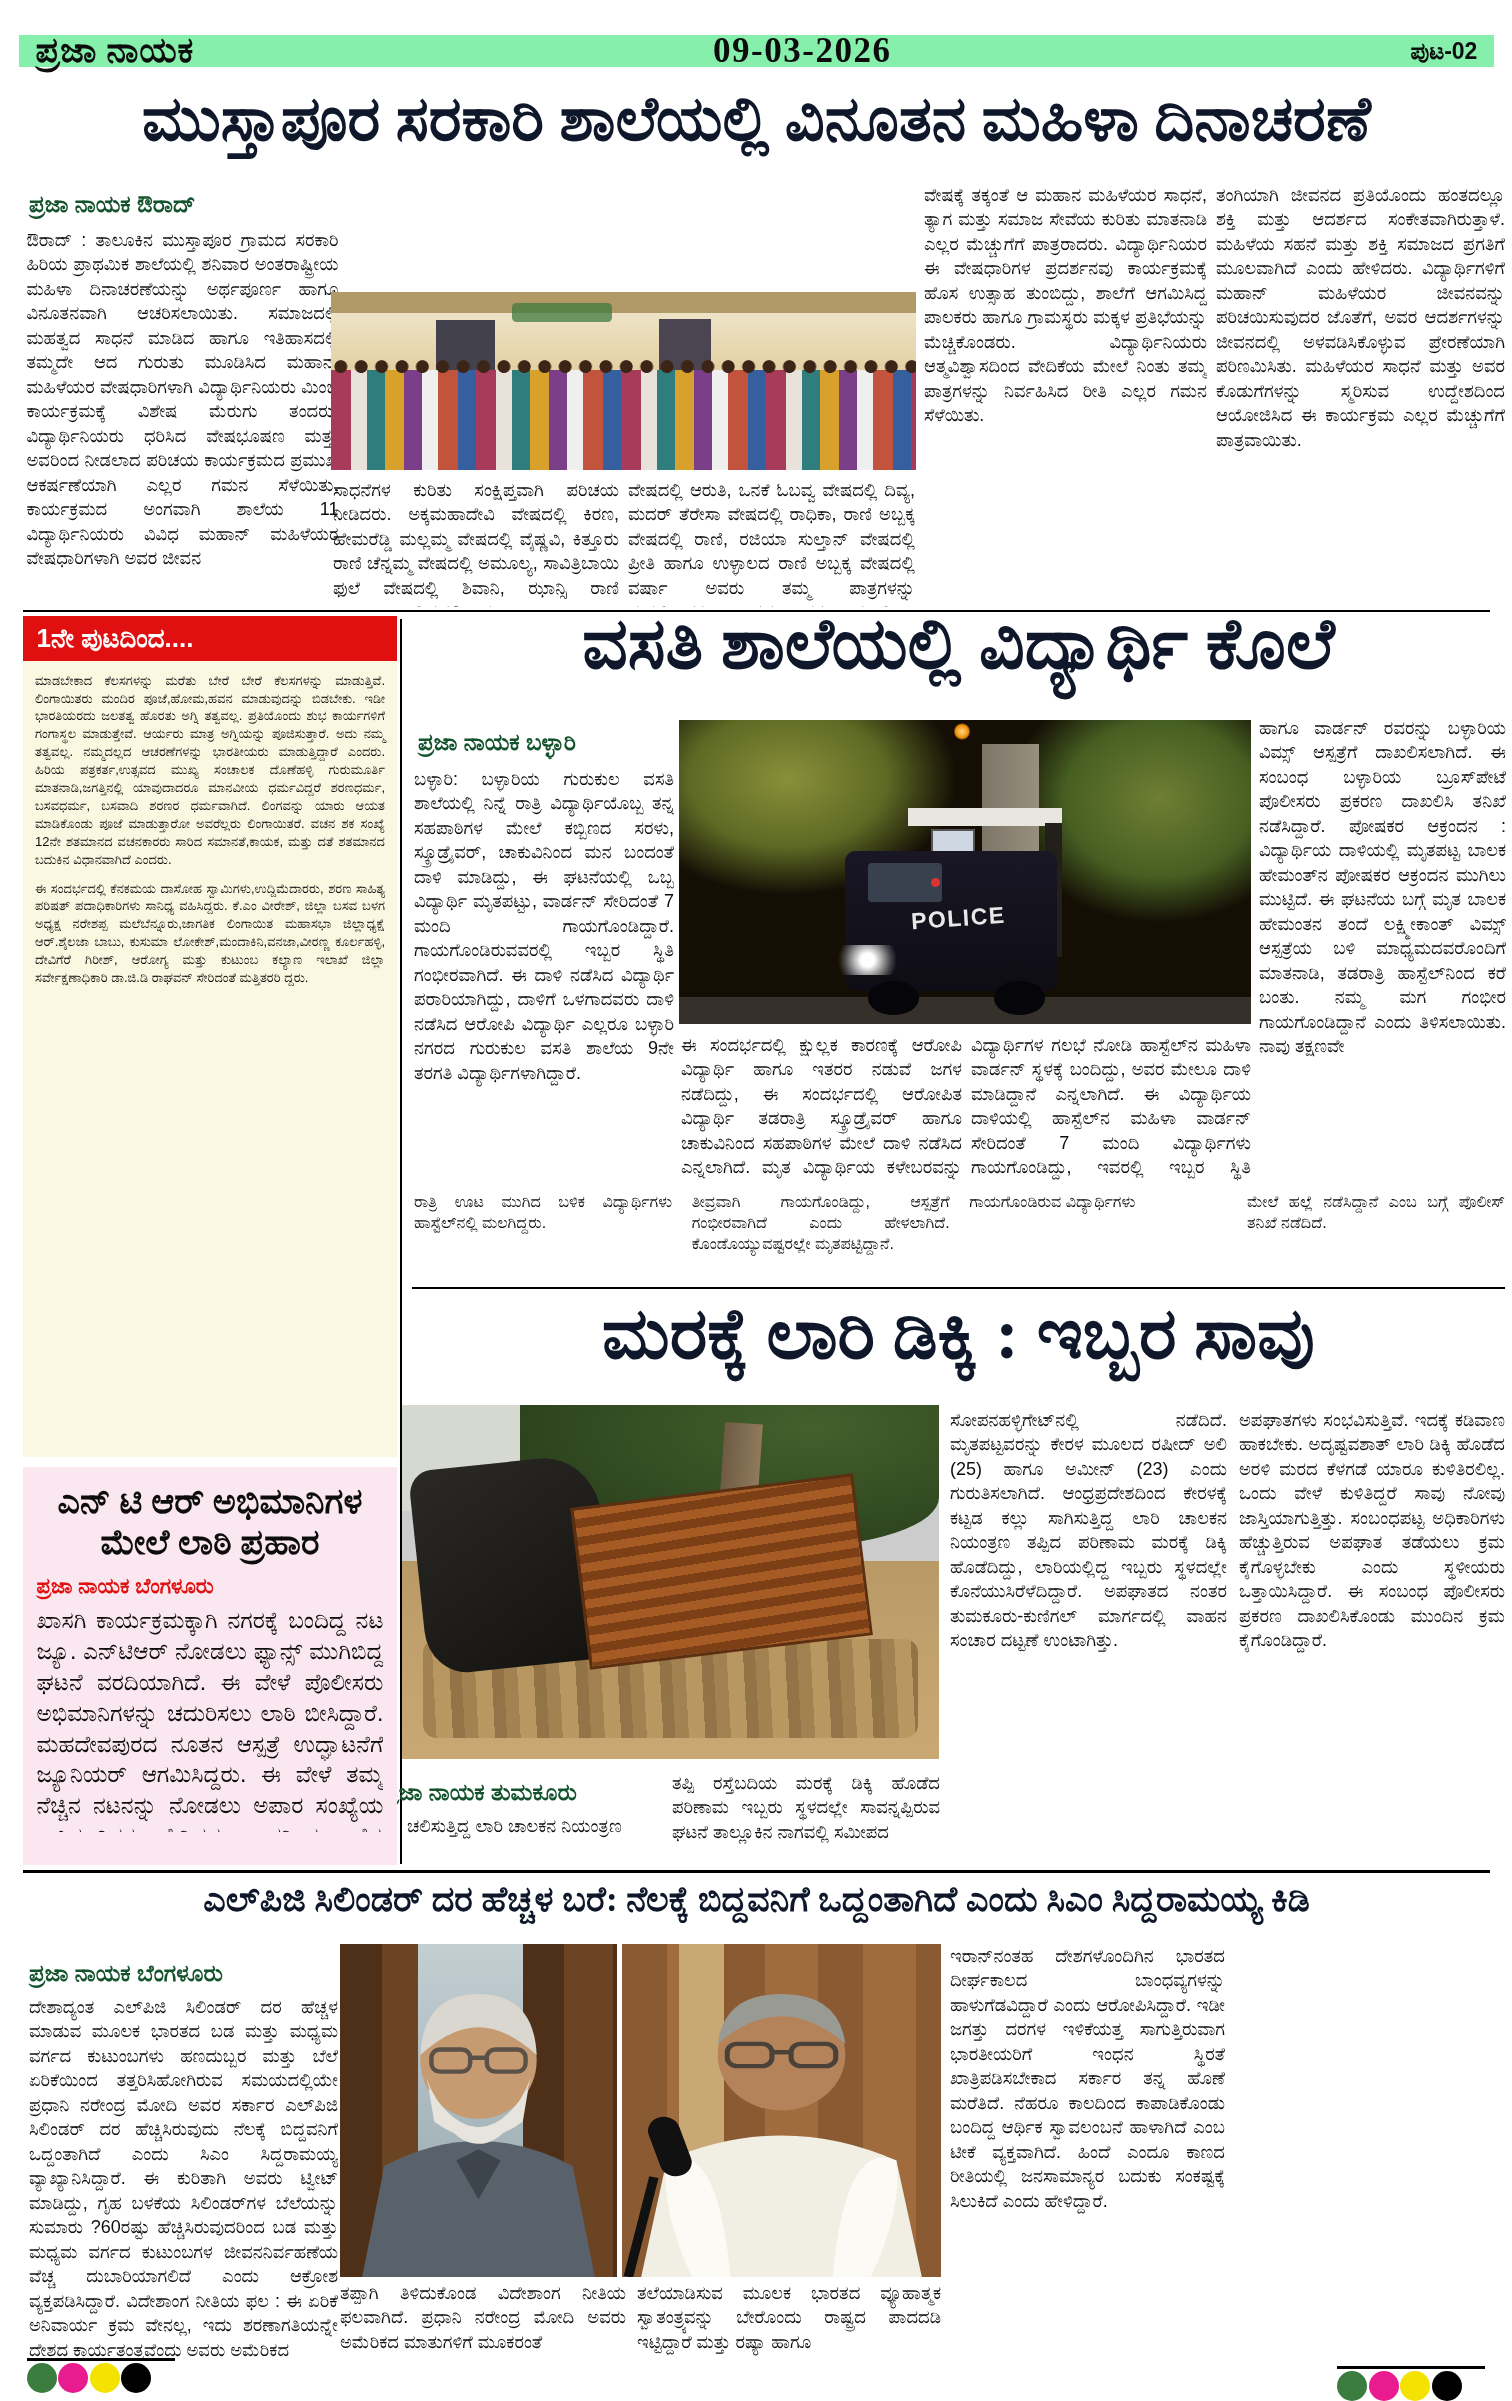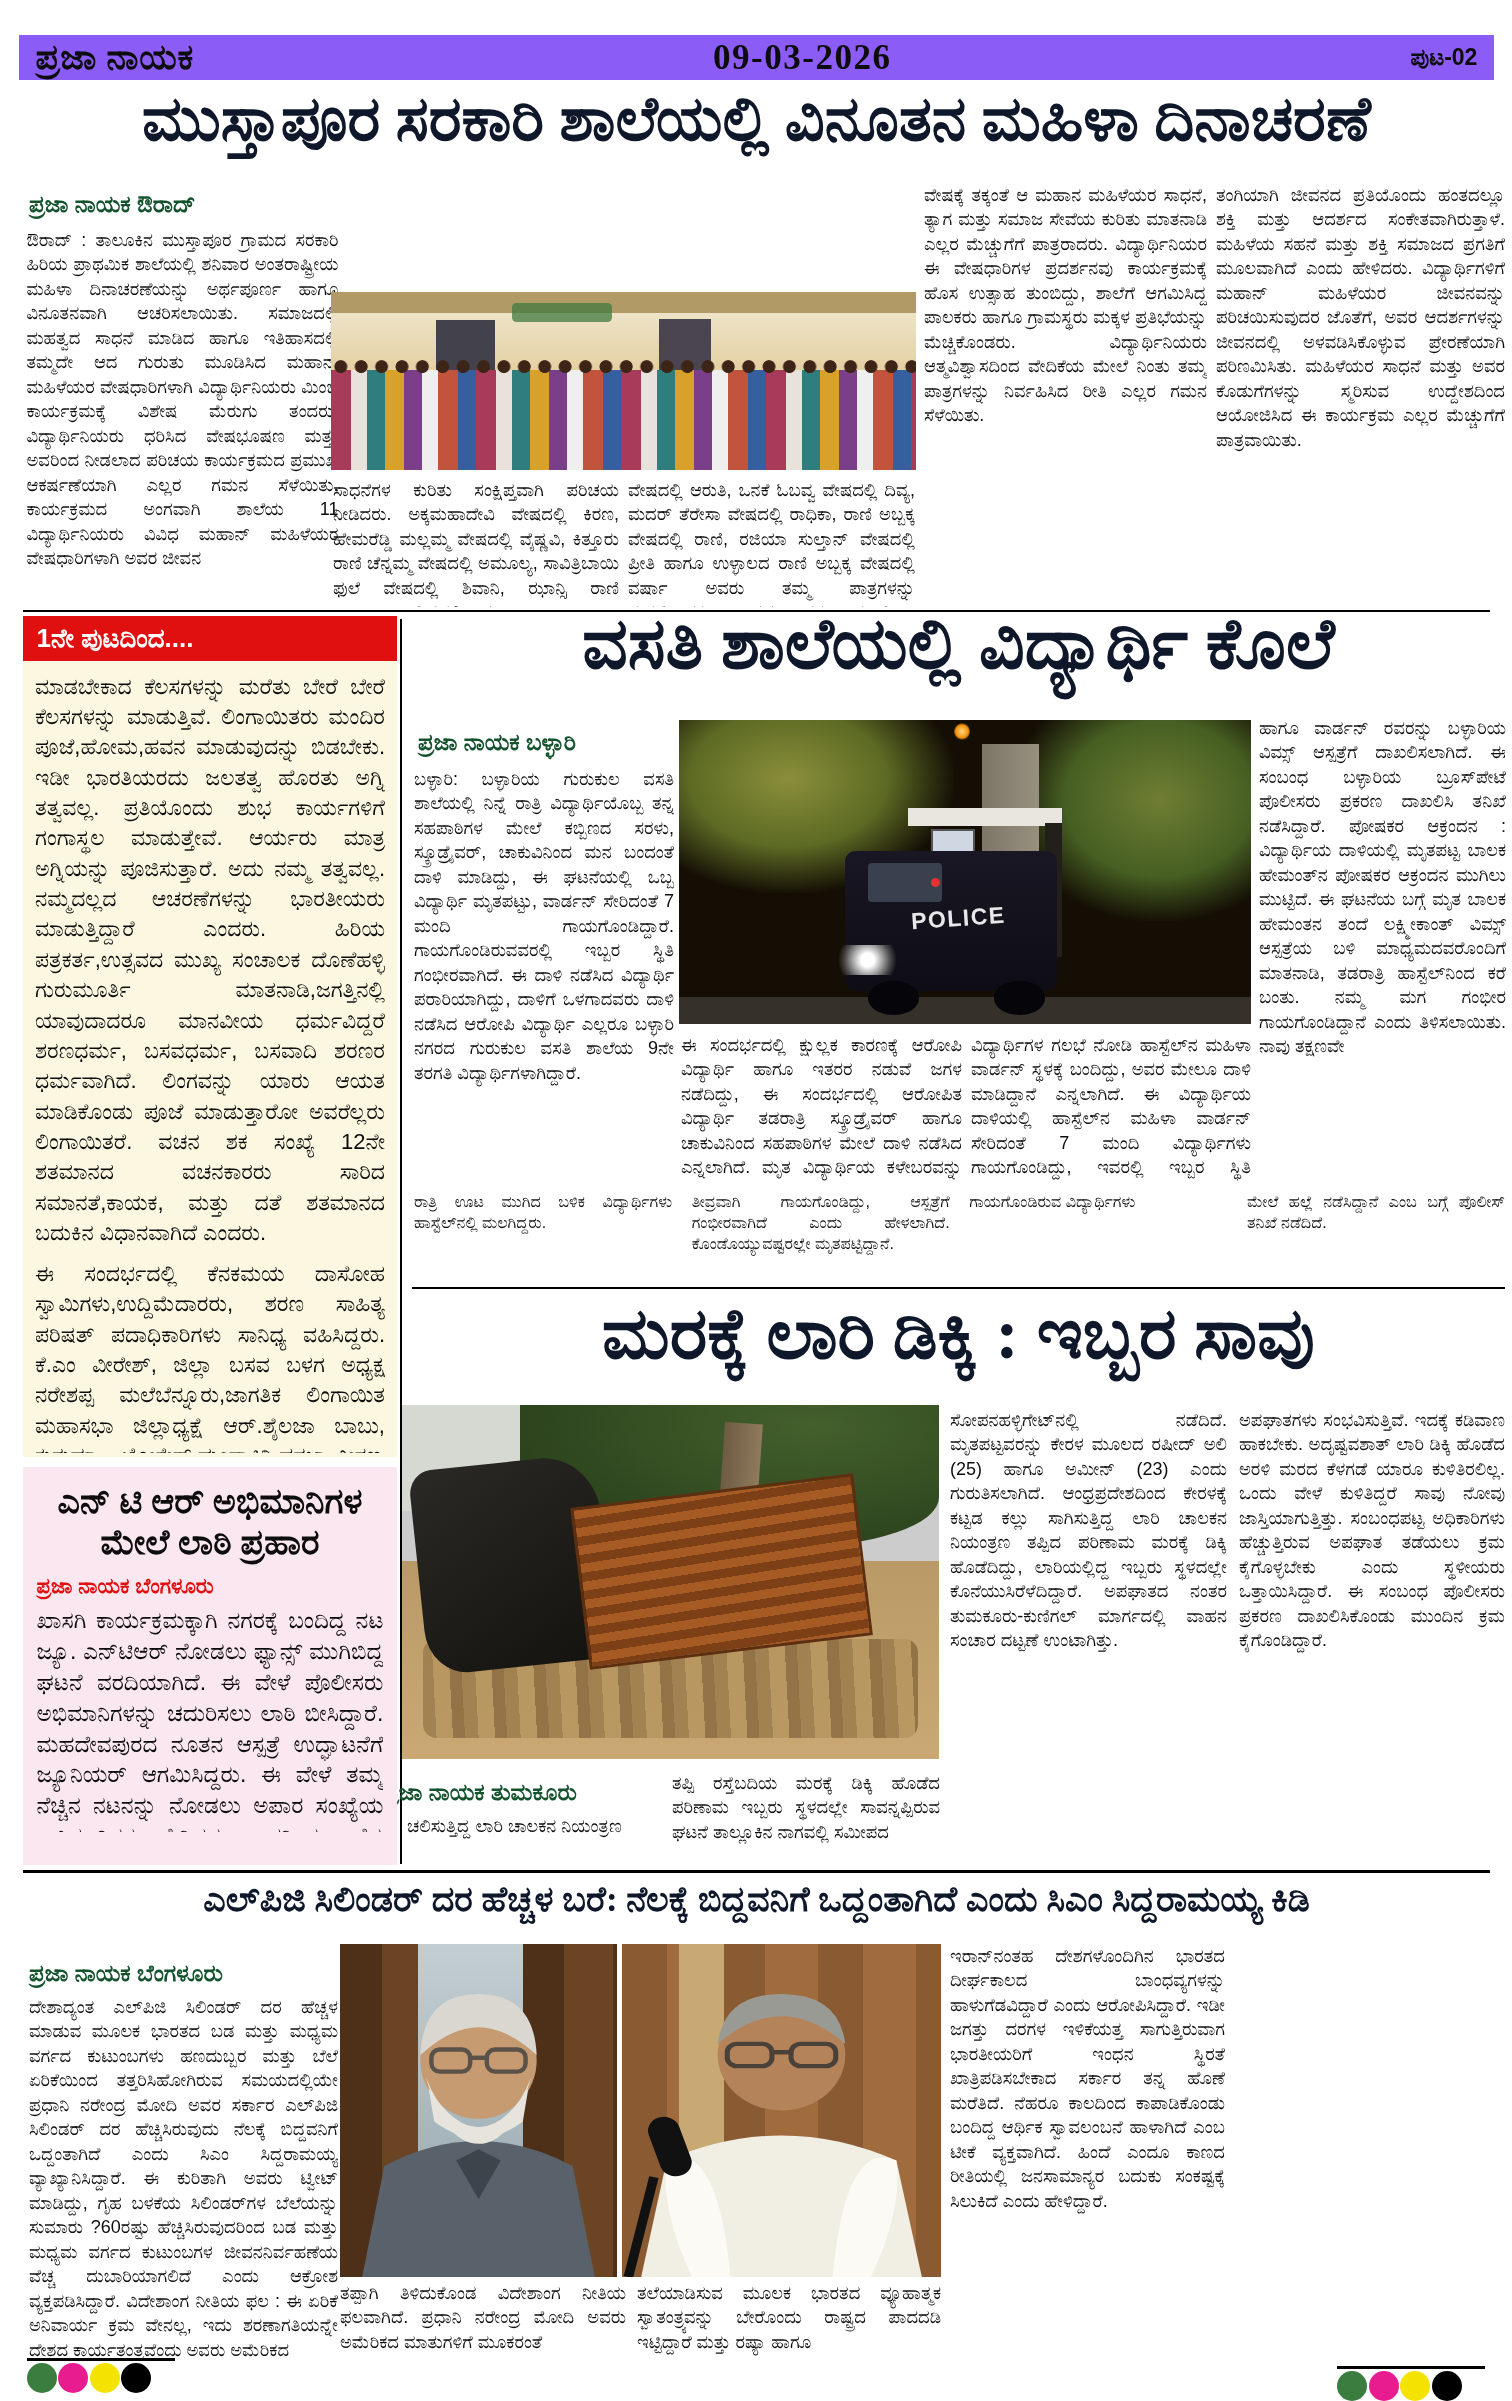--- a/index.html
+++ b/index.html
@@ -1,19 +1,19 @@
 <!DOCTYPE html>
 <html lang="kn" style="font-size:12px"><head>
 <meta charset="utf-8">
 <style>
   html,body{margin:0;padding:0;background:#f0f0f0;}
   #page{position:relative;width:1513px;height:2401px;background:#ffffff;margin:0 auto;
         font-family:"Liberation Sans", sans-serif;color:#0d0d0d;overflow:hidden;}
   
-  .masthead{position:absolute;left:19px;top:35px;width:1475px;height:45px;background:#8b5cf6;
+  .masthead{position:absolute;left:19px;top:35px;width:1475px;height:32px;background:#86efac;
             display:flex;align-items:center;justify-content:space-between;padding:0 16.6px;box-sizing:border-box;}
   .m-title{font-size:35px;font-weight:900;letter-spacing:0.8px;font-family:"Liberation Serif",serif;}
   .m-date{font-size:35px;font-weight:900;font-family:"Liberation Serif",serif;letter-spacing:1.5px;}
   .m-page{font-size:23px;font-weight:800;}
   
   .headline{position:absolute;font-weight:900;color:#0f172a;text-align:center;line-height:1.12;
             font-family:"Liberation Serif",serif;}
   .h1{left:23px;top:85px;width:1467px;height:180px;font-size:62px;overflow:hidden;}
   .h2{left:412px;top:605px;width:1093px;height:110px;font-size:71px;overflow:hidden;white-space:nowrap;}
   .h3{left:412px;top:1295px;width:1093px;height:107px;font-size:71px;overflow:hidden;white-space:nowrap;}
@@ -21,21 +21,21 @@
   
   .byline{position:absolute;color:#14532d;font-weight:800;font-size:23px;}
   .col{position:absolute;text-align:justify;font-size:18px;line-height:1.36;overflow:hidden;}
   
   .hrule{position:absolute;background:#000;}
   .vrule{position:absolute;background:#000;width:1.5px;}
   
   .creambox{position:absolute;left:23px;top:616px;width:374px;height:841px;background:#fbf7e0;box-sizing:border-box;}
   .creambox .box-head{background:#e01010;color:#fff;font-weight:800;font-size:26px;height:45px;
                       display:flex;align-items:center;padding-left:13.6px;}
-  .creambox .box-body{padding:10.6px 12px;text-align:justify;font-size:22px;line-height:1.38;height:771px;overflow:hidden;}
+  .creambox .box-body{padding:10.6px 12px;text-align:justify;font-size:13px;line-height:1.38;height:771px;overflow:hidden;}
   .creambox .box-body p{margin:0 0 10.6px 0;}
   .pinkbox{position:absolute;left:23px;top:1467px;width:374px;height:398px;background:#fae7ef;box-sizing:border-box;
            padding:13.6px 13.6px 7.6px 13.6px;overflow:hidden;}
   .pinkbox .pb-head{font-size:35px;font-weight:900;text-align:center;line-height:1.18;
                     font-family:"Liberation Serif",serif;margin-bottom:10.6px;}
   .pinkbox .pb-byline{color:#e01010;font-weight:800;font-size:21px;margin-bottom:7.6px;}
   .pinkbox .pb-body{text-align:justify;font-size:23px;line-height:1.34;height:227px;overflow:hidden;}
   
   .photo{position:absolute;overflow:hidden;background:#ccc;}
   .photo *{position:absolute;}

